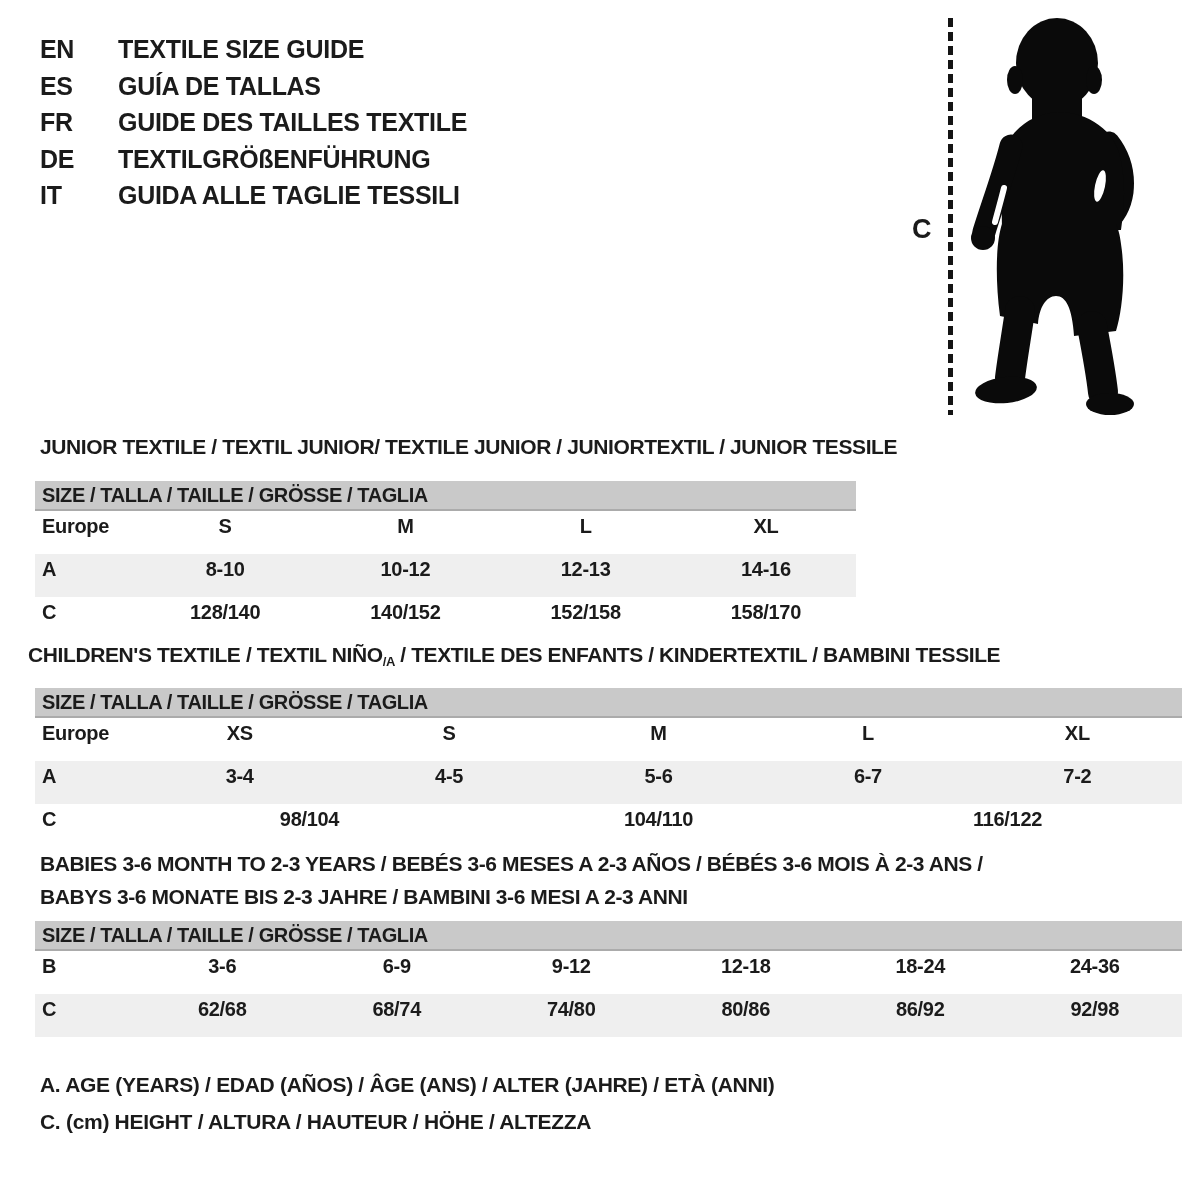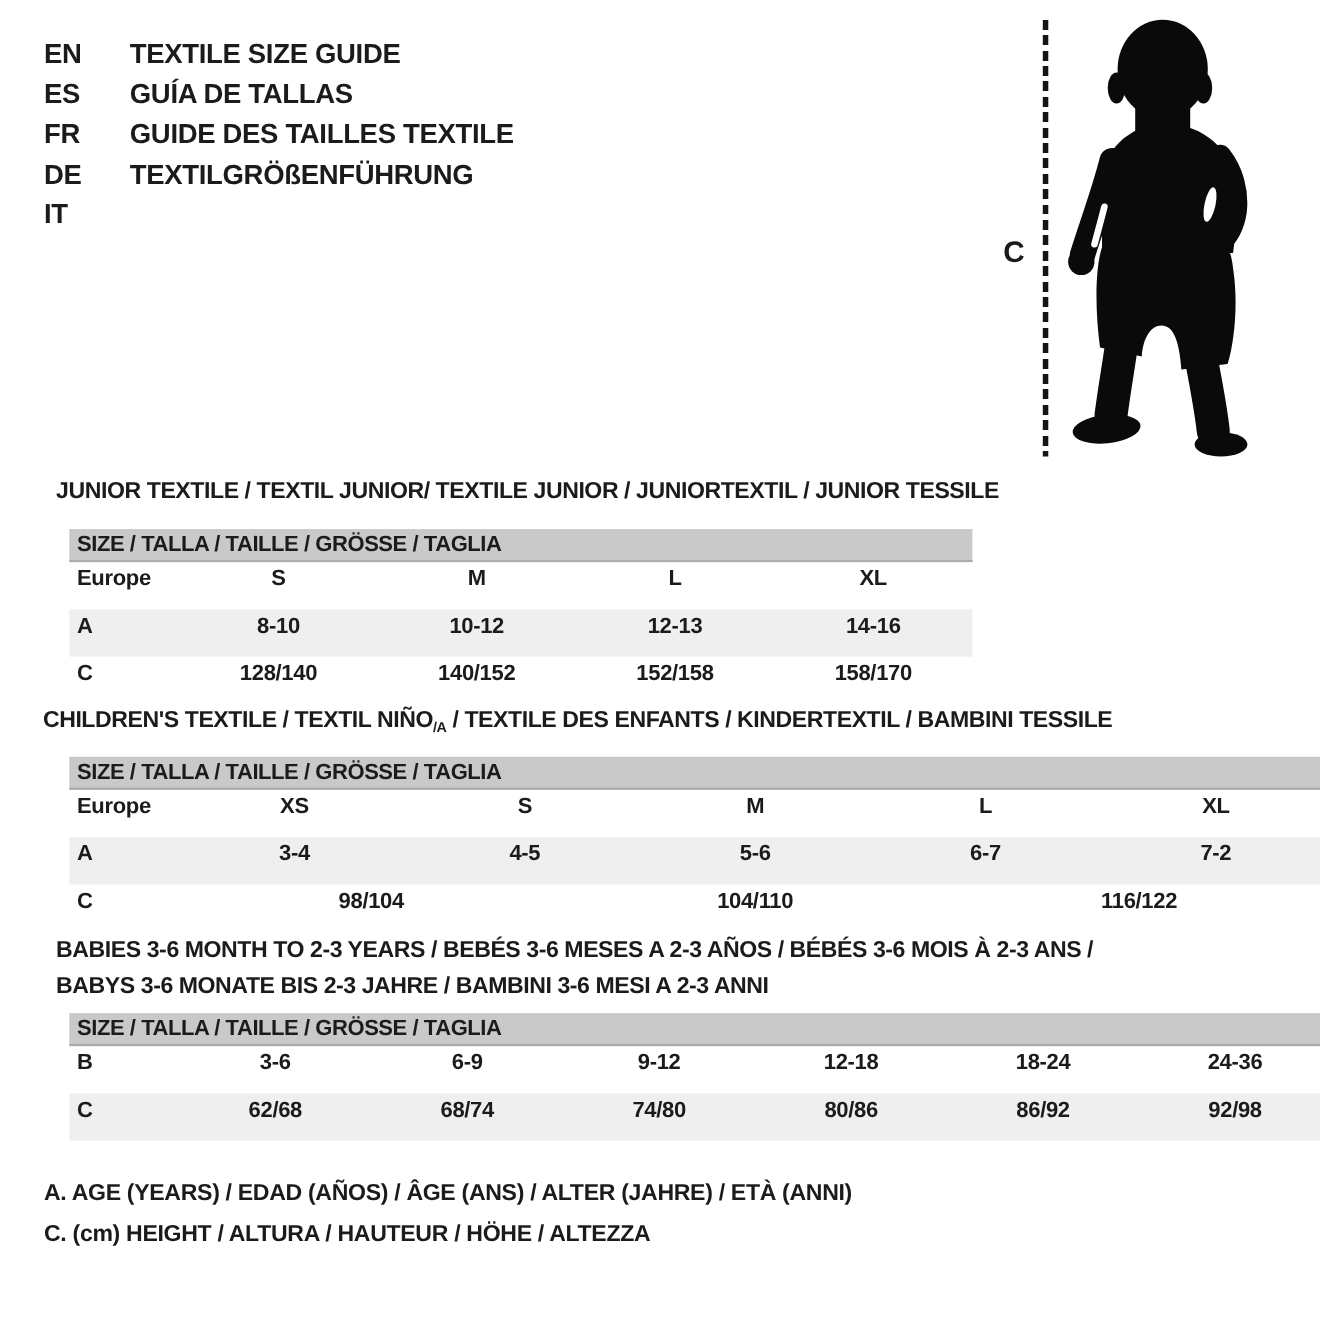--- a/index.html
+++ b/index.html
@@ -36,29 +36,28 @@
     letter-spacing:-0.5px;
   }
   .silhouette{left:970px;top:16px;}
 
   
   .section-title{
     font-size:21px;
     letter-spacing:-0.4px;
     line-height:33px;
     white-space:nowrap;
-    margin-left:11px;
   }
   .section-title .sub{font-size:13px;vertical-align:-4px;}
   #s1-title{left:40px;top:430px;}
   #s2-title{left:28px;top:638px;}
   #s3-title{left:40px;top:847px;}
 
   
-  .tbl{left:35px;margin-left:28px;}
+  .tbl{left:35px;}
   #s1-table{top:481px;width:821px;}
   #s2-table{top:688px;width:1147px;}
   #s3-table{top:921px;width:1147px;}
   .tbl-header{
     height:30px;line-height:29px;
     box-sizing:border-box;
     padding-left:7px;
     font-size:20px;
     letter-spacing:-0.4px;
     border-bottom:2px solid #ababab;
@@ -87,20 +86,21 @@
 <div class="abs lang-block" id="lang-block">
     <div class="lang-code">EN</div>
     <div class="lang-title">TEXTILE SIZE GUIDE</div>
     <div class="lang-code">ES</div>
     <div class="lang-title">GUÍA DE TALLAS</div>
     <div class="lang-code">FR</div>
     <div class="lang-title">GUIDE DES TAILLES TEXTILE</div>
     <div class="lang-code">DE</div>
     <div class="lang-title">TEXTILGRÖßENFÜHRUNG</div>
     <div class="lang-code">IT</div>
+    <div class="lang-title">GUIDA ALLE TAGLIE TESSILI</div>
   </div>
 
 <div class="abs dashed-line"></div>
 <div class="abs figure-label">C</div>
 <svg class="abs silhouette" width="165" height="404" viewBox="0 0 165 404" aria-hidden="true">
   <g fill="#0a0a0a" stroke="none">
     <ellipse cx="87" cy="47" rx="41" ry="45"></ellipse>
     <ellipse cx="45" cy="64" rx="8" ry="14"></ellipse>
     <ellipse cx="124" cy="64" rx="8" ry="14"></ellipse>
     <rect x="62" y="78" width="50" height="36"></rect>

